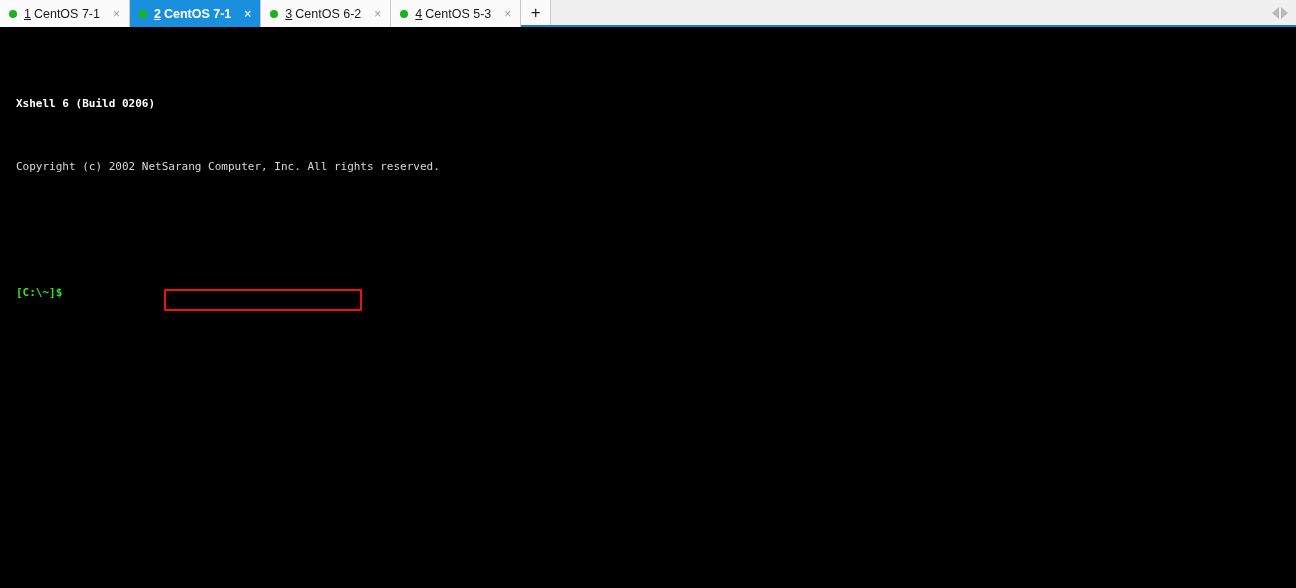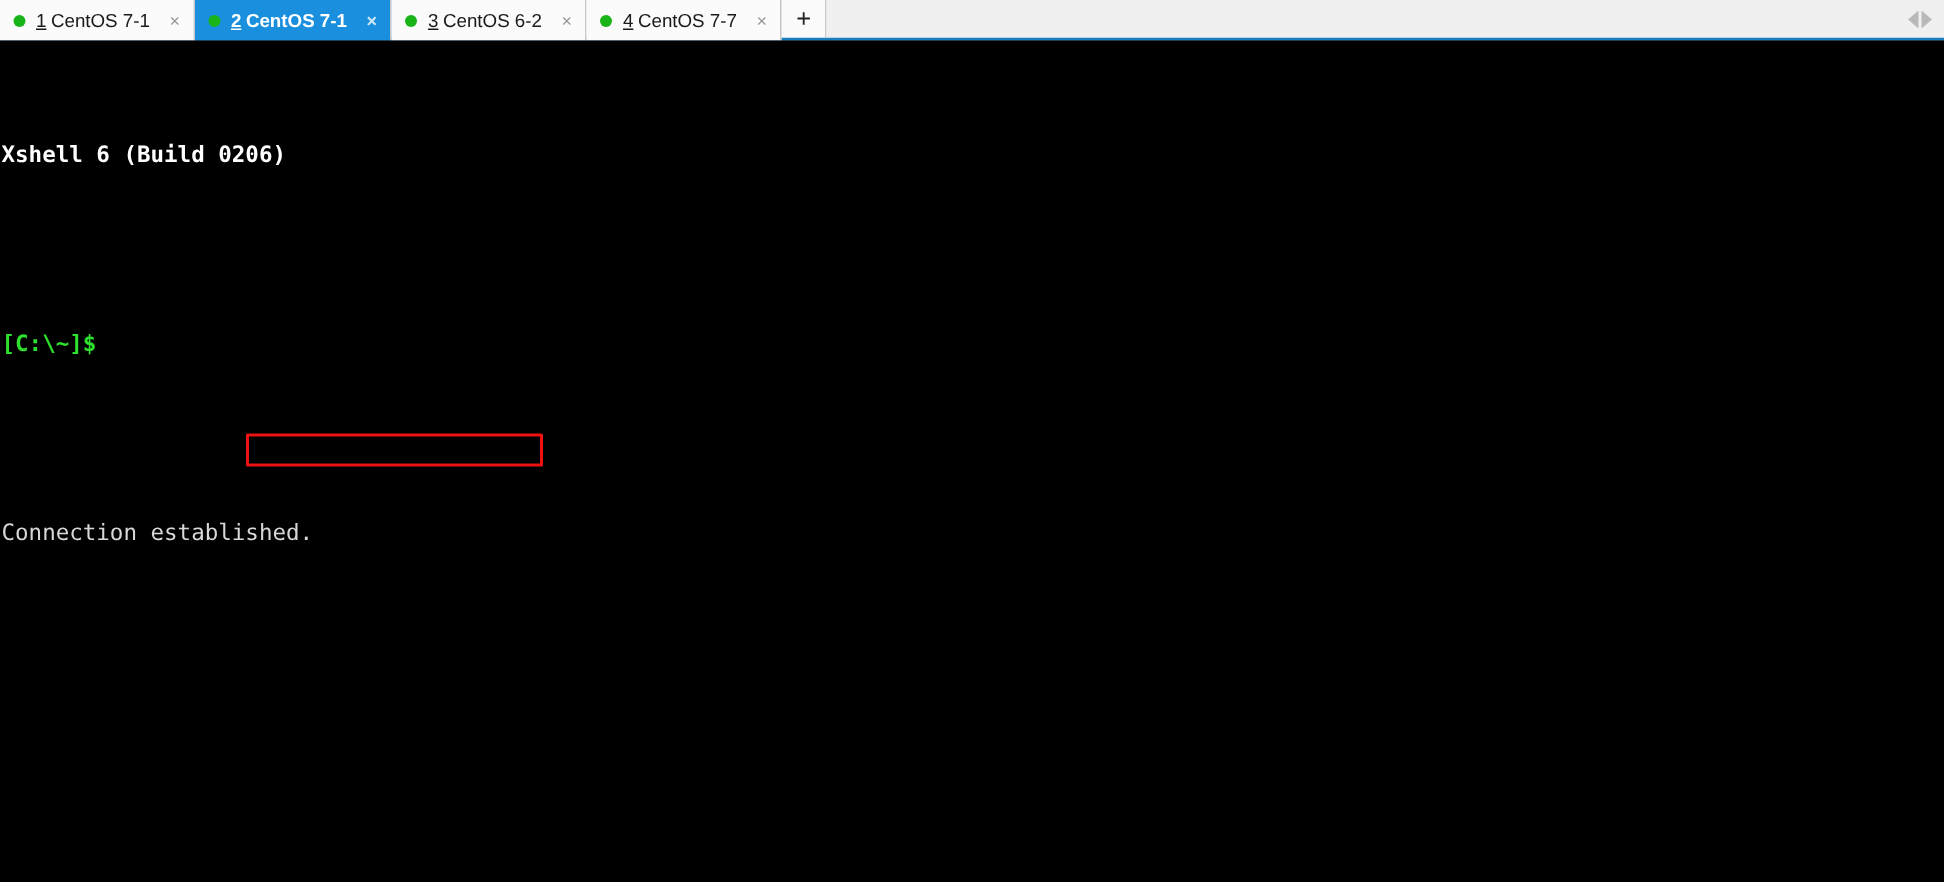--- a/index.html
+++ b/index.html
@@ -91,23 +91,23 @@
   .navarr.right { border-left: 7px solid #b9b9b9; }
 
   
   #term {
     position: relative;
     width: 1296px;
     height: 559px;
     background: #000000;
     color: #d8d8d8;
     font-family: "DejaVu Sans Mono", monospace;
-    font-size: 15px;
+    font-size: 11px;
     line-height: 21px;
-    padding: 3px 0 0 1px;
+    padding: 3px 0 0 16px;
     white-space: pre;
     overflow: hidden;
   }
   #term .line { height: 21px; }
   .b   { font-weight: bold; color: #ffffff; }
   .wh  { color: #d8d8d8; }
   .grn { color: #2ee02e; font-weight: bold; }
 
   
   #cmd-highlight {
@@ -143,39 +143,39 @@
   <div class="tab">
     <span class="dot"></span>
     <span class="num">3</span>
     <span class="label">CentOS 6-2</span>
     <span class="close">×</span>
   </div>
 
   <div class="tab">
     <span class="dot"></span>
     <span class="num">4</span>
-    <span class="label">CentOS 7-7</span>
+    <span class="label">CentOS 5-3</span>
     <span class="close">×</span>
   </div>
 
   <div id="newtab">+</div>
   <div id="tabfill"></div>
   <div id="tabnav">
     <span class="navarr left"></span>
     <span class="navarr right"></span>
   </div>
 </div>
 
 <div id="term">
 
   <div class="line"><span class="b">Xshell 6 (Build 0206)</span></div>
+  <div class="line"><span class="wh">Copyright (c) 2002 NetSarang Computer, Inc. All rights reserved.</span></div>
   <div class="line"> </div>
   <div class="line"><span class="grn">[C:\~]$</span></div>
   <div class="line"> </div>
-  <div class="line"><span class="wh">Connection established.</span></div>
   
   
   
 
   
 
   
 
   
 

